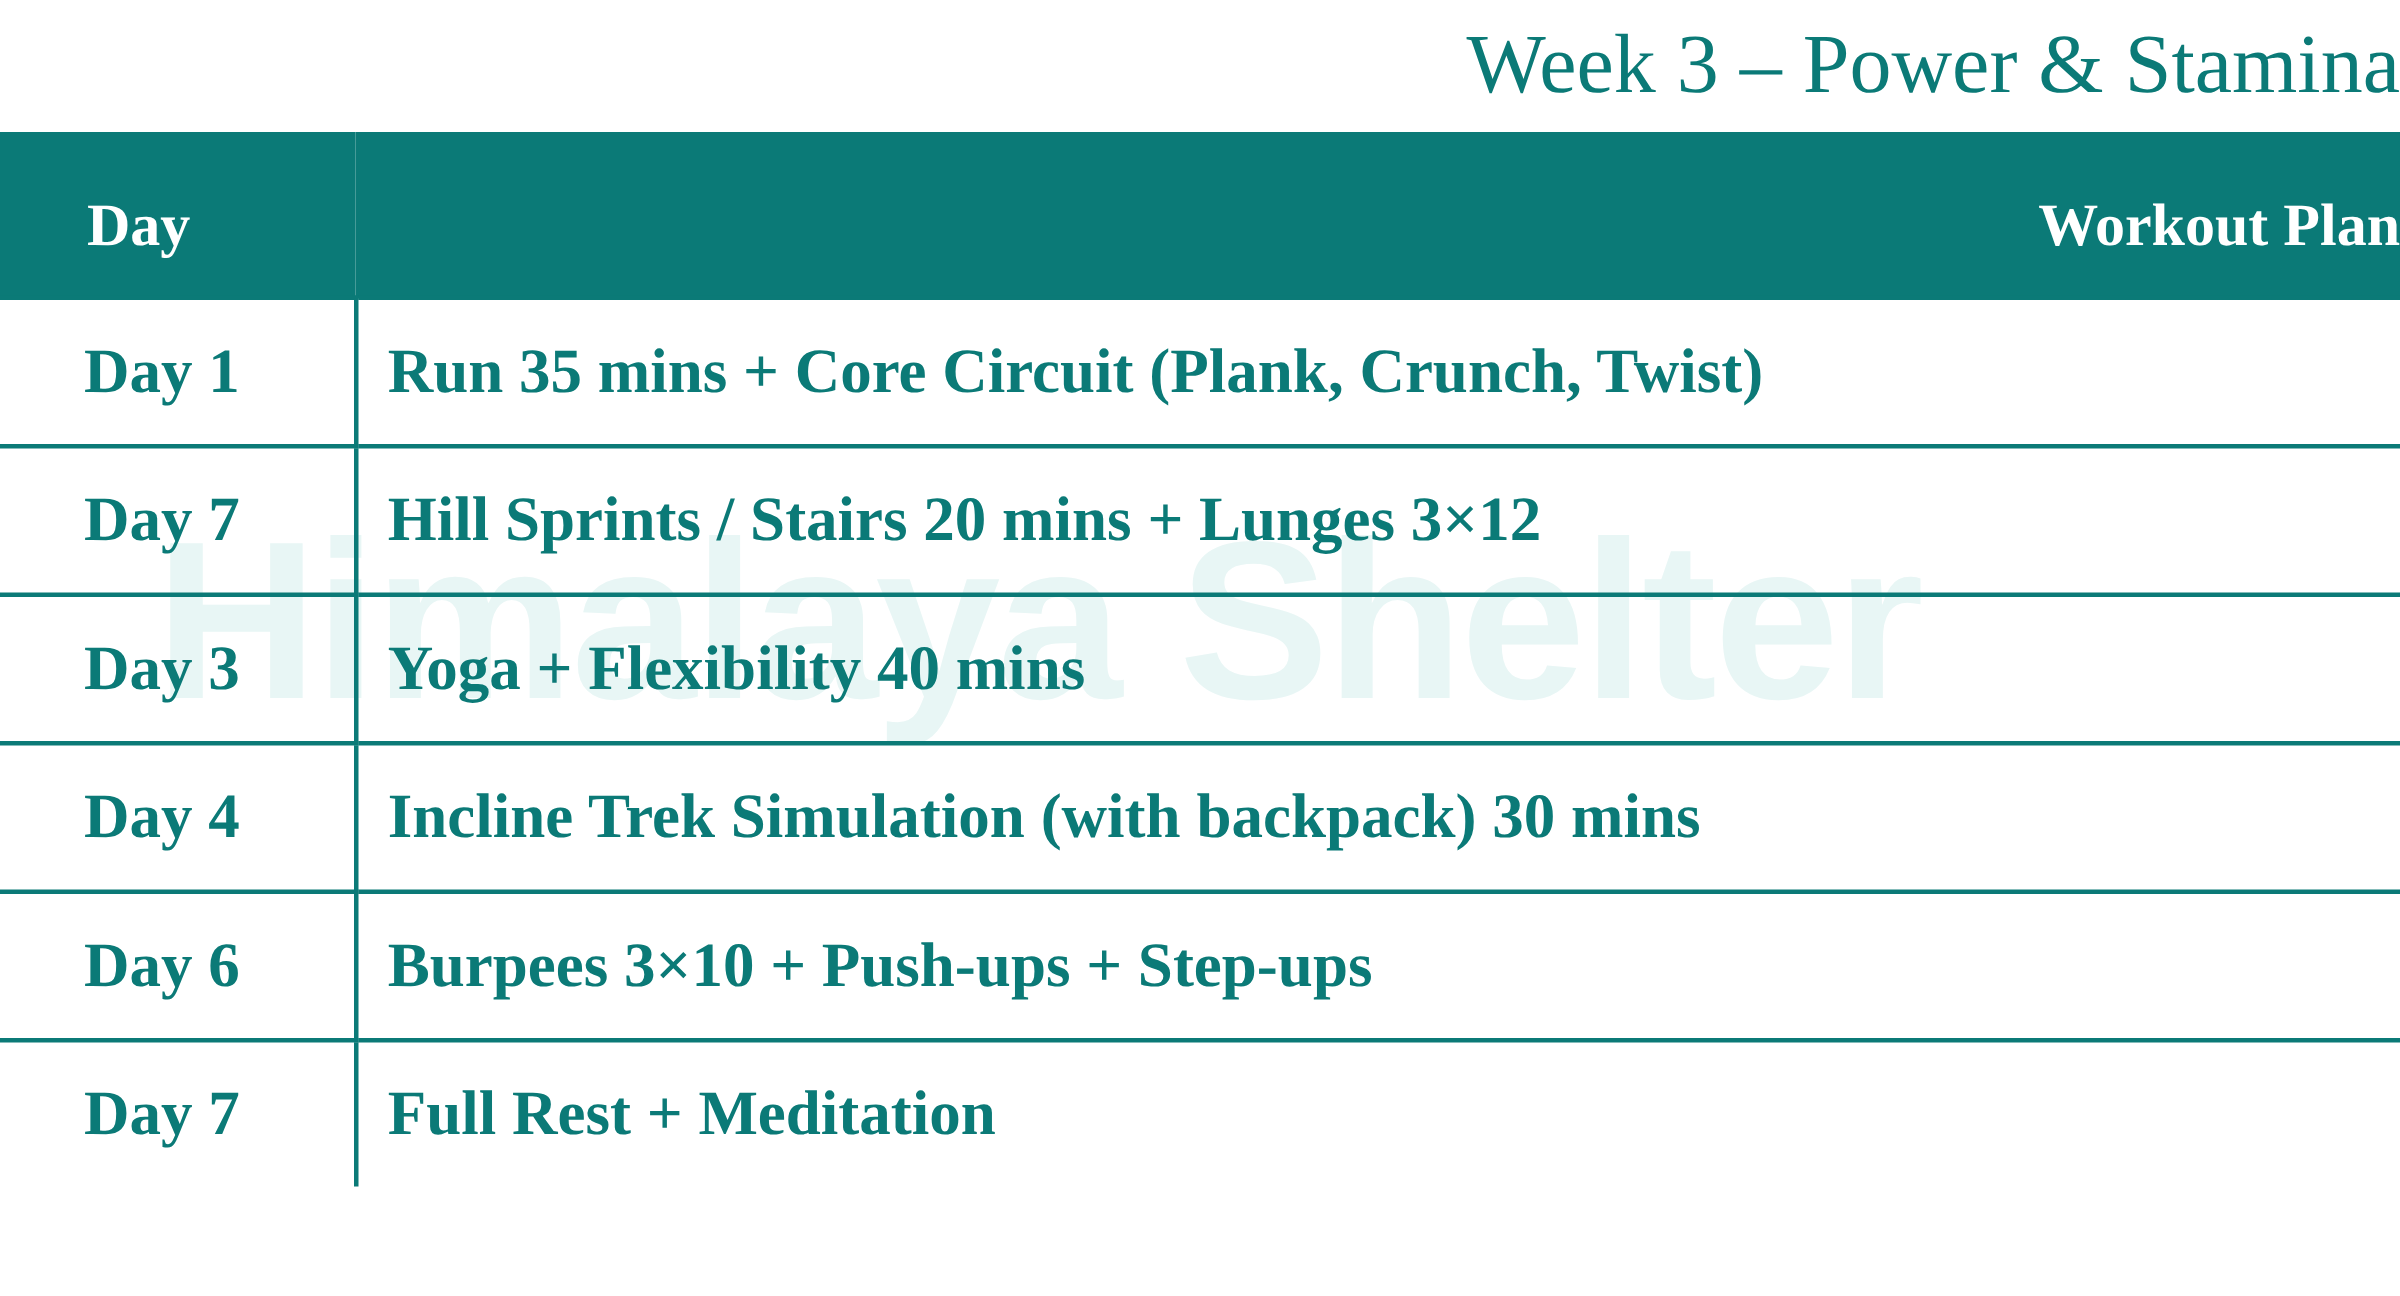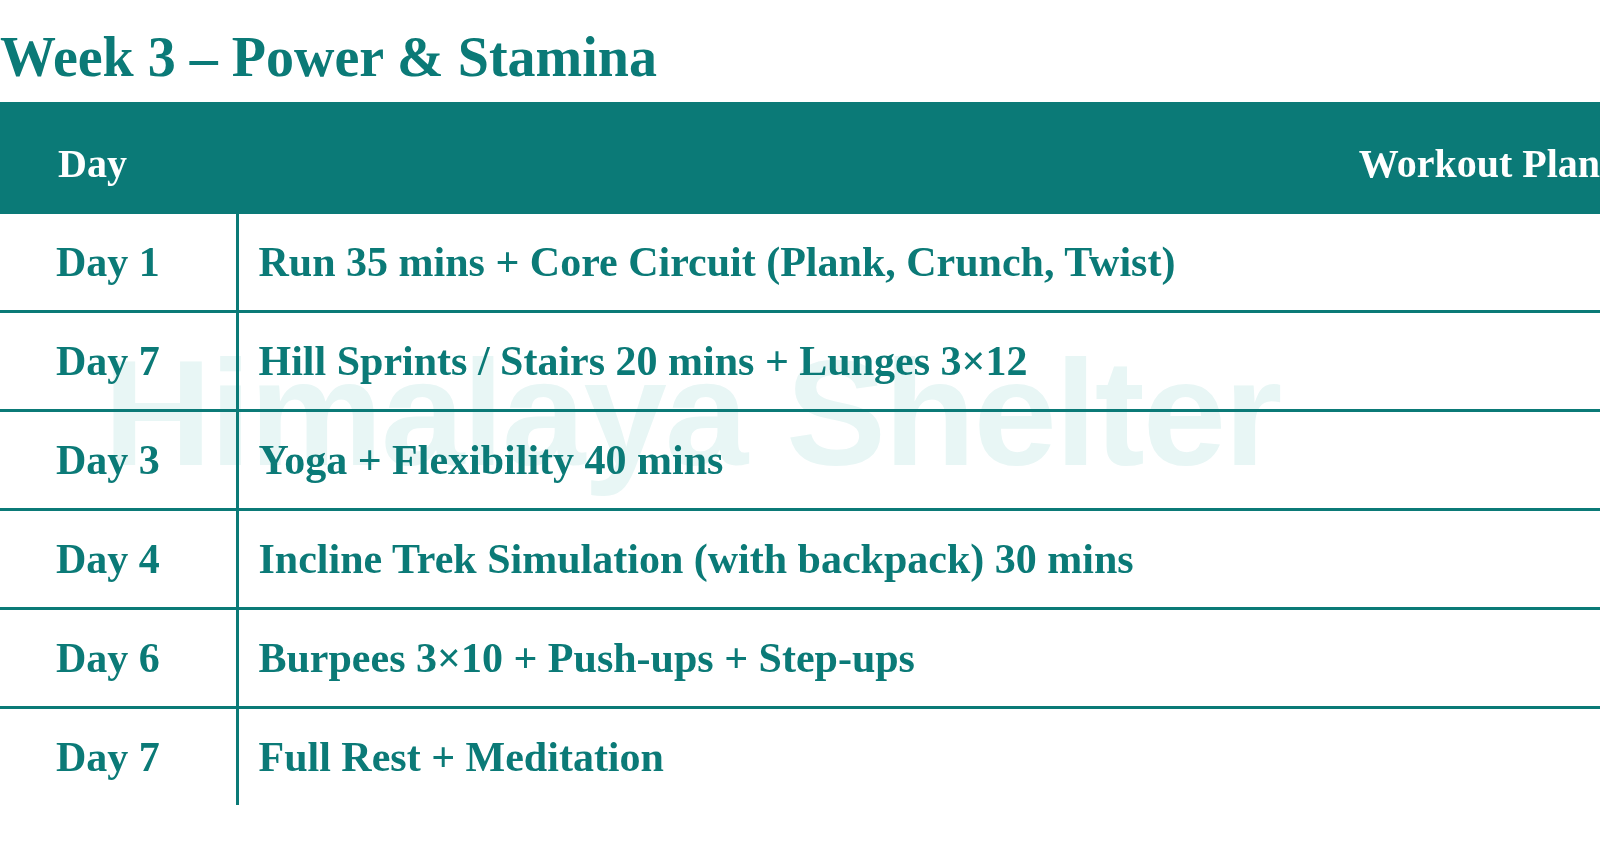--- a/index.html
+++ b/index.html
@@ -38,26 +38,26 @@
     color: #e8f6f5;
     white-space: nowrap;
     user-select: none;
     pointer-events: none;
     z-index: 0;
   }
 
   .title {
     position: relative;
     z-index: 2;
-    text-align: left;
+    text-align: right;
     color: #0b7a77;
     font-size: 56px;
-    font-weight: bold;
+    font-weight: normal;
     line-height: 74px;
-    padding-top: 20px;
+    padding-top: 6px;
     letter-spacing: 0px;
   }
 
   table.schedule {
     position: relative;
     z-index: 1;
     width: 1600px;
     border-collapse: collapse;
     table-layout: fixed;
     margin-top: 8px;

